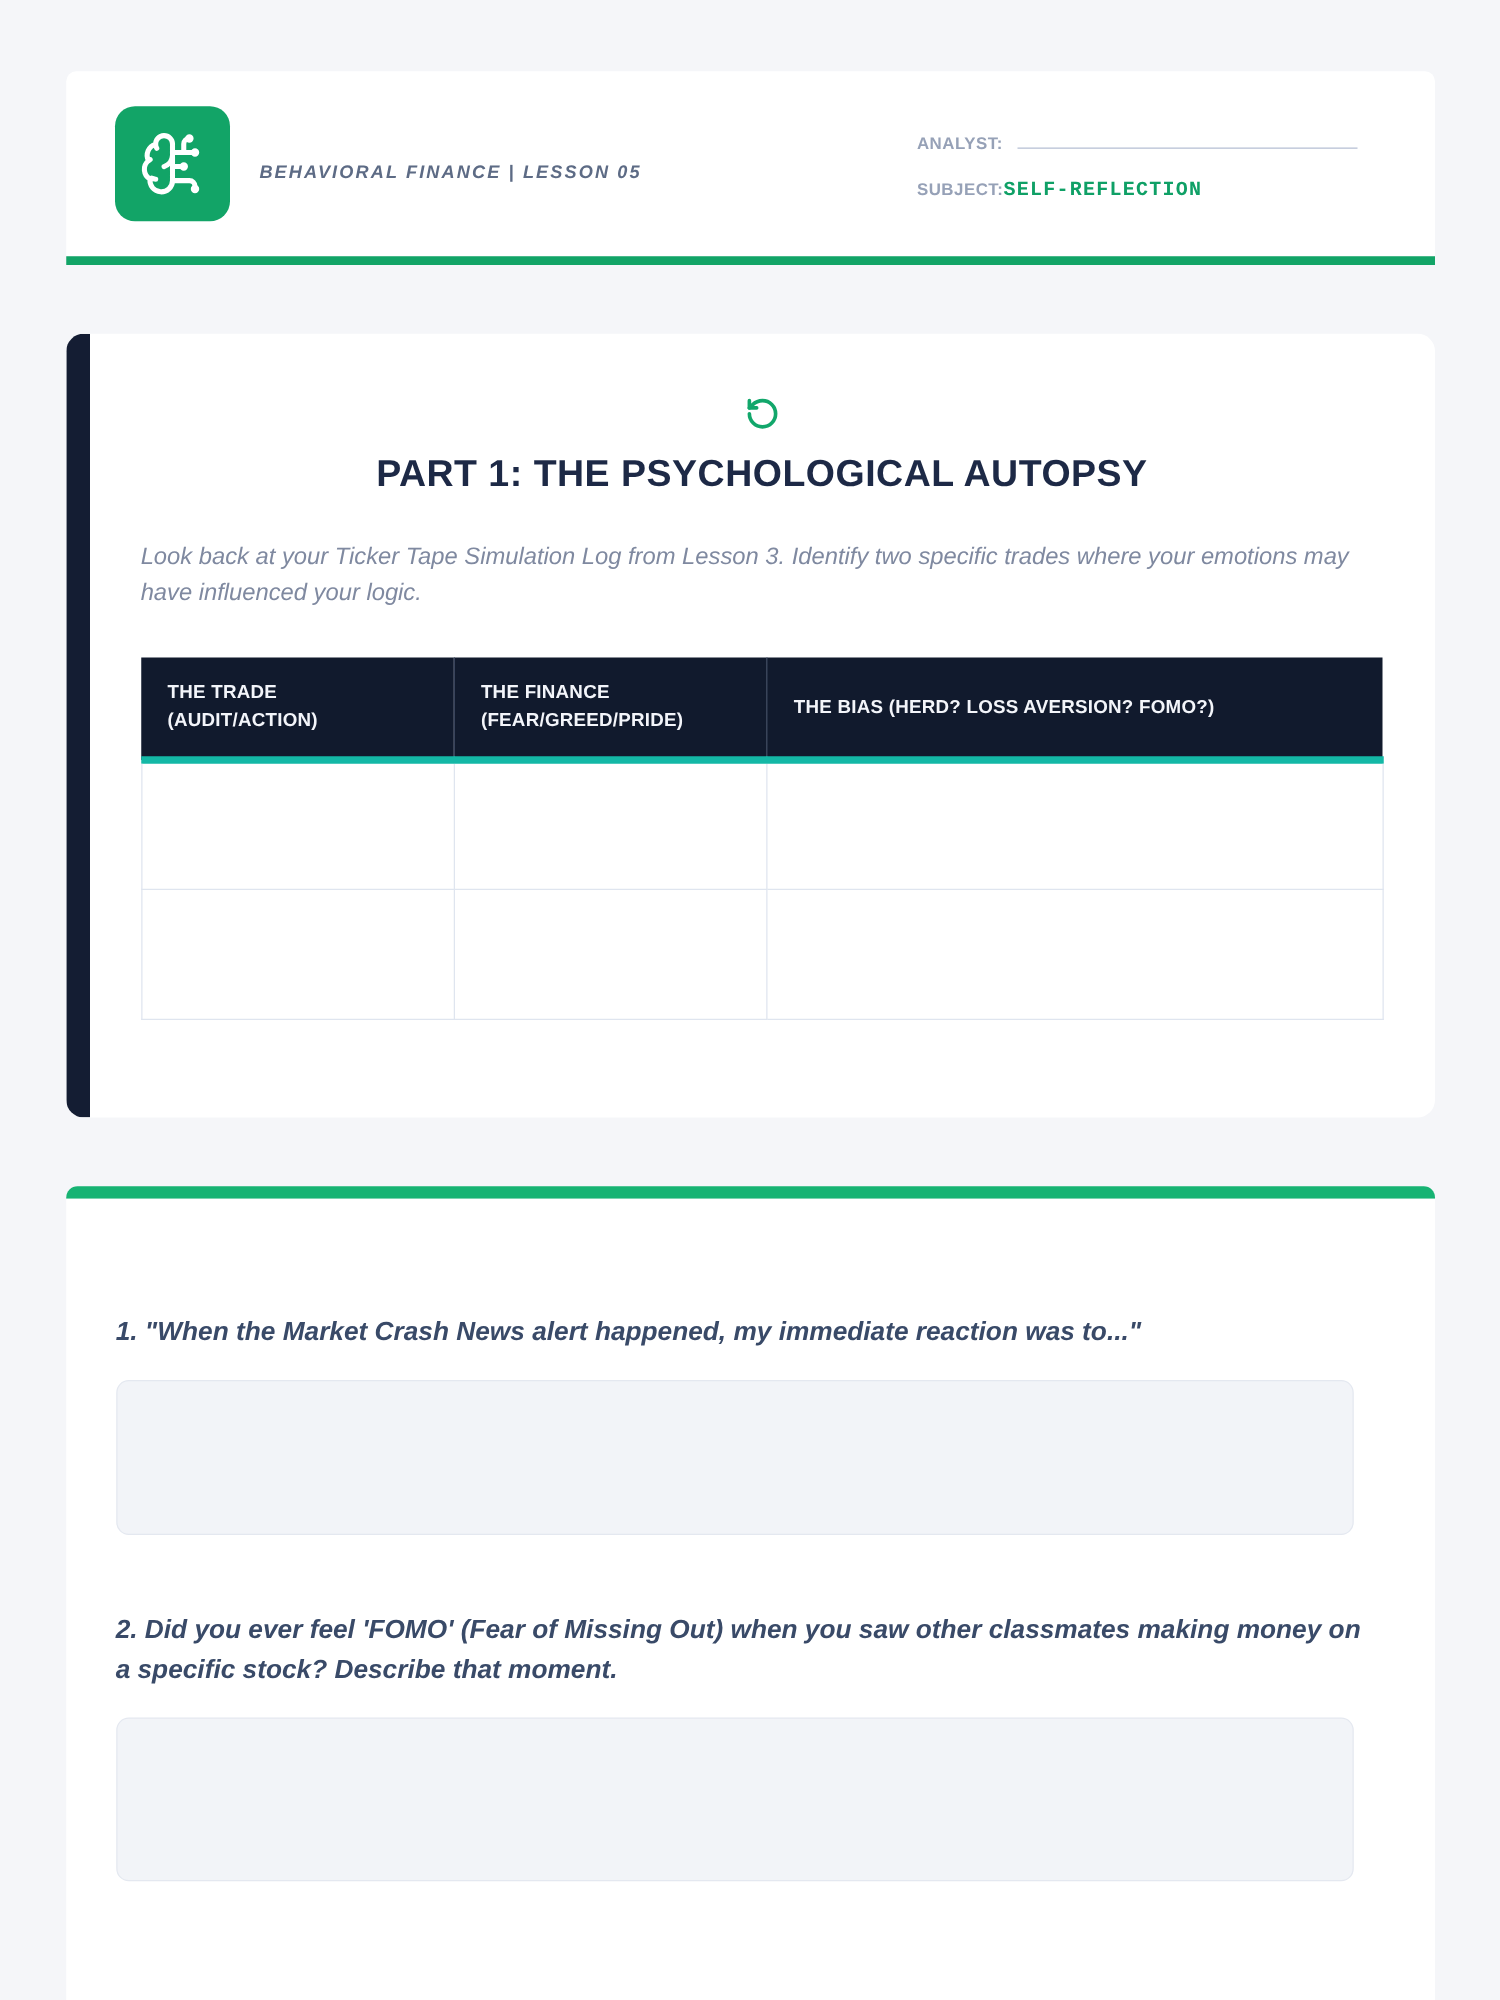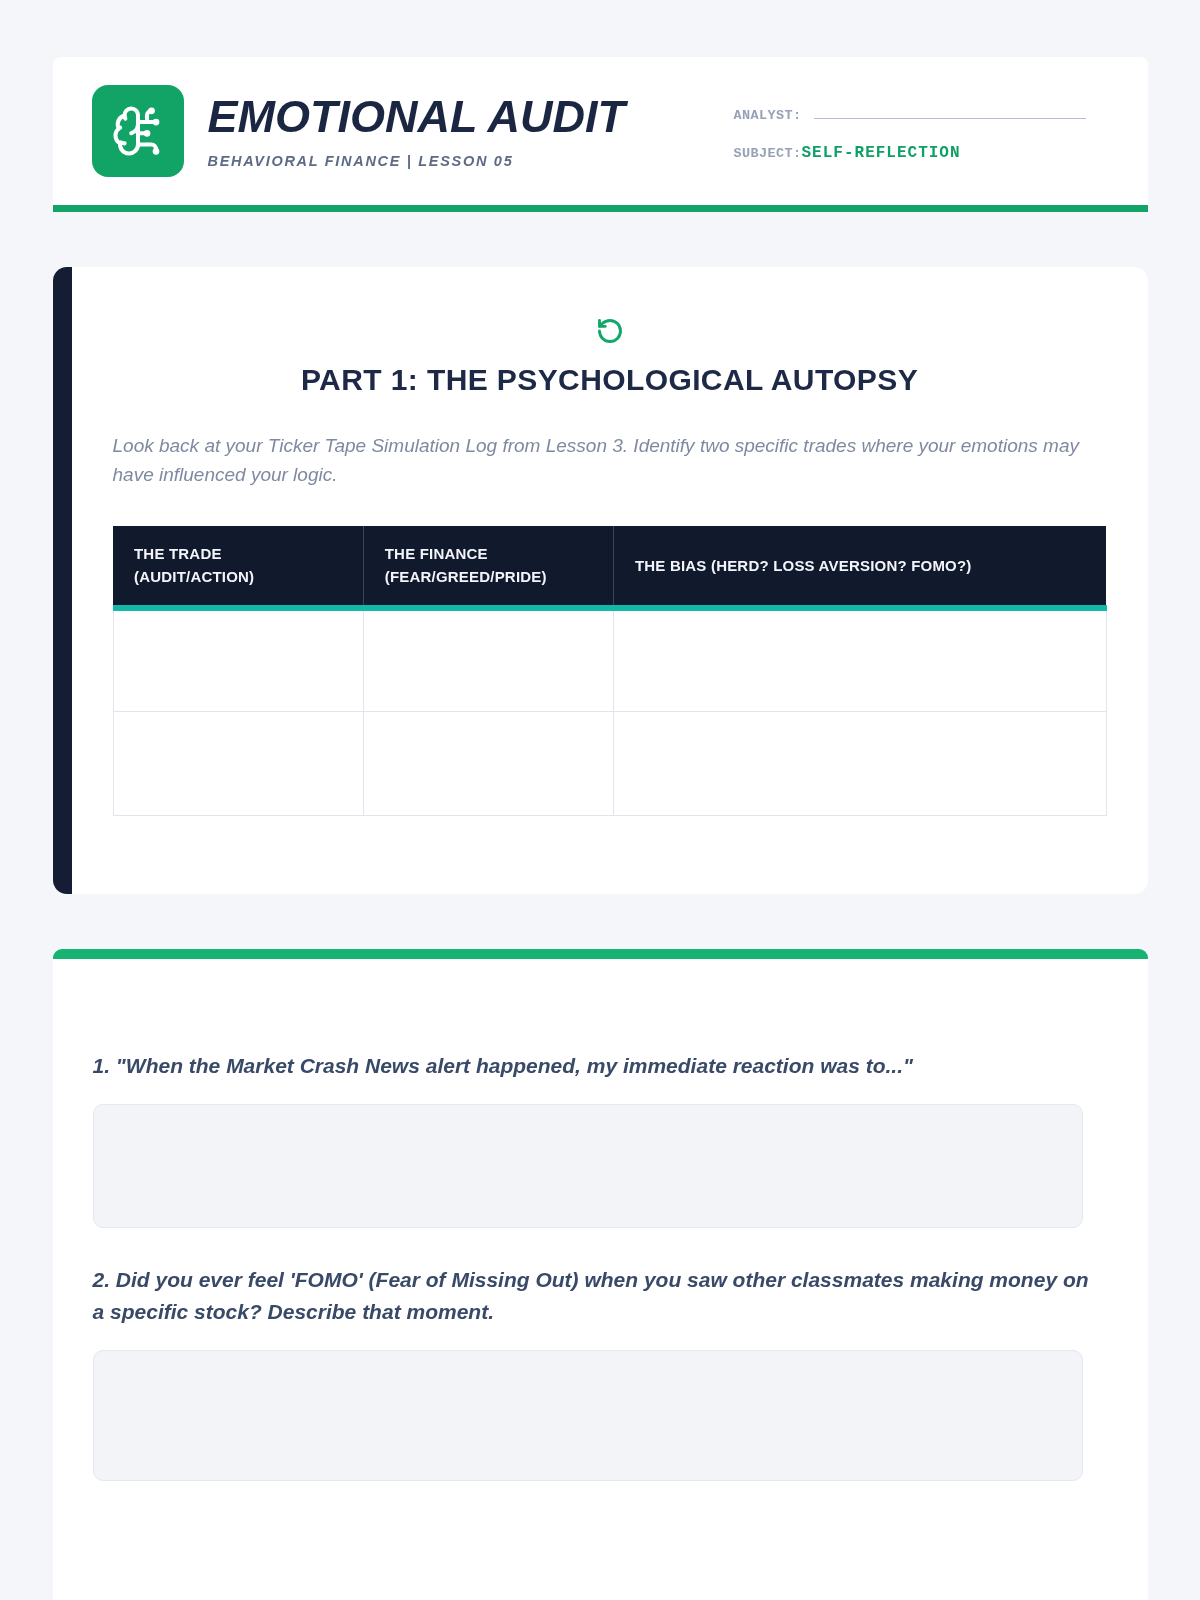--- a/index.html
+++ b/index.html
@@ -45,21 +45,20 @@
   }
   .header-right { margin-left:auto; width:352px; padding-top:2px; }
   .field-row { display:flex; align-items:baseline; }
   .field-row + .field-row { margin-top:21px; }
   .field-label {
     font-size:13.5px;
     font-weight:700;
     color:#96a1b7;
     letter-spacing:0.4px;
     white-space:nowrap;
-    font-family:Liberation Mono, monospace;
   }
   .analyst-line {
     flex:1;
     margin-left:12px;
     border-bottom:1.5px solid #b5bfd4;
     height:16px;
   }
   .subject-value {
     font-family:"Liberation Mono", monospace;
     font-size:16px;
@@ -127,21 +126,21 @@
     height:10px;
     background:#17b373;
     border-radius:9px 9px 0 0;
   }
   .part2-card {
     background:#ffffff;
     padding:47px 40px 60px 40px;
     min-height:700px;
   }
   .question {
-    margin-top:36px;
+    margin-top:60px;
     font-size:21px;
     font-weight:700;
     font-style:italic;
     color:#394a68;
     line-height:1.55;
     max-width:1005px;
   }
   .question.first { margin-top:44px; }
   .answer-box {
     margin-top:21px;
@@ -170,21 +169,20 @@
         <path d="M12 18h6a2 2 0 0 1 2 2v1"></path>
         <path d="M12 8h8"></path>
         <path d="M16 8V5a2 2 0 0 1 2-2"></path>
         <circle cx="16" cy="13" r=".6" fill="#ffffff"></circle>
         <circle cx="18" cy="3" r=".6" fill="#ffffff"></circle>
         <circle cx="20" cy="21" r=".6" fill="#ffffff"></circle>
         <circle cx="20" cy="8" r=".6" fill="#ffffff"></circle>
       </svg>
     </div>
     <div class="title-block">
-      <div class="doc-title">EMOTIONAL AUDIT</div>
       <div class="doc-subtitle">BEHAVIORAL FINANCE | LESSON 05</div>
     </div>
     <div class="header-right">
       <div class="field-row">
         <span class="field-label">ANALYST:</span>
         <span class="analyst-line"></span>
       </div>
       <div class="field-row">
         <span class="field-label">SUBJECT:</span>
         <span class="subject-value">SELF-REFLECTION</span>

